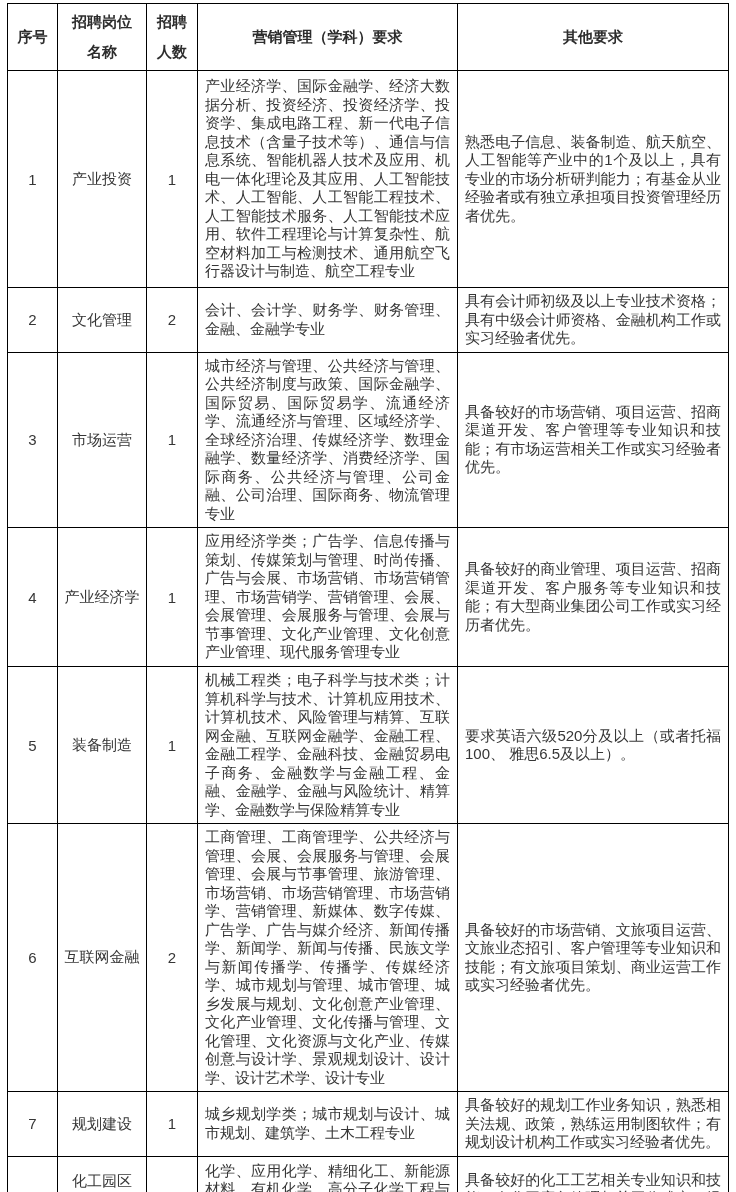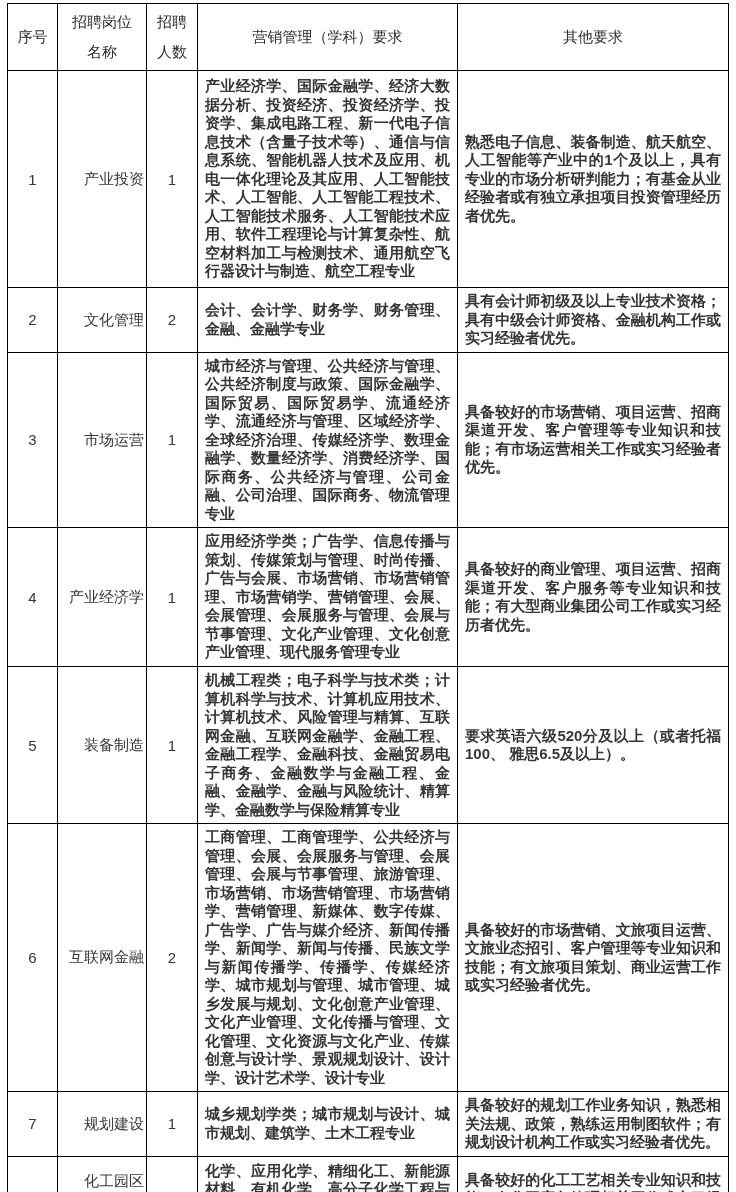--- a/index.html
+++ b/index.html
@@ -32,42 +32,41 @@
   col.c5 { width: 271px; }
 
   th, td {
     border: 1px solid #000000;
     color: #363636;
     font-size: 15px;
     vertical-align: middle;
     overflow: hidden;
   }
   th {
-    font-weight: normal;
+    font-weight: bold;
     color: #2d2d2d;
     text-align: center;
     white-space: pre-line;
     line-height: 2.0;
     padding: 2px 2px;
   }
   td.c-seq, td.c-cnt {
     text-align: center;
     padding: 2px;
   }
   td.c-pos {
-    text-align: right;
+    text-align: center;
     white-space: pre-line;
     line-height: 2.3;
     padding: 2px;
   }
   td.c-maj, td.c-oth {
     text-align: justify;
     line-height: 18.5px;
     padding: 4px 7px;
-    font-weight: bold;
   }
   tr.h-head { height: 67px; }
   tr.h-r1 { height: 217px; }
   tr.h-r2 { height: 53px; }
   tr.h-r3 { height: 166px; }
   tr.h-r4 { height: 139px; }
   tr.h-r5 { height: 143px; }
   tr.h-r6 { height: 257px; }
   tr.h-r7 { height: 59px; }
   tr.h-r8 { height: 85px; }

